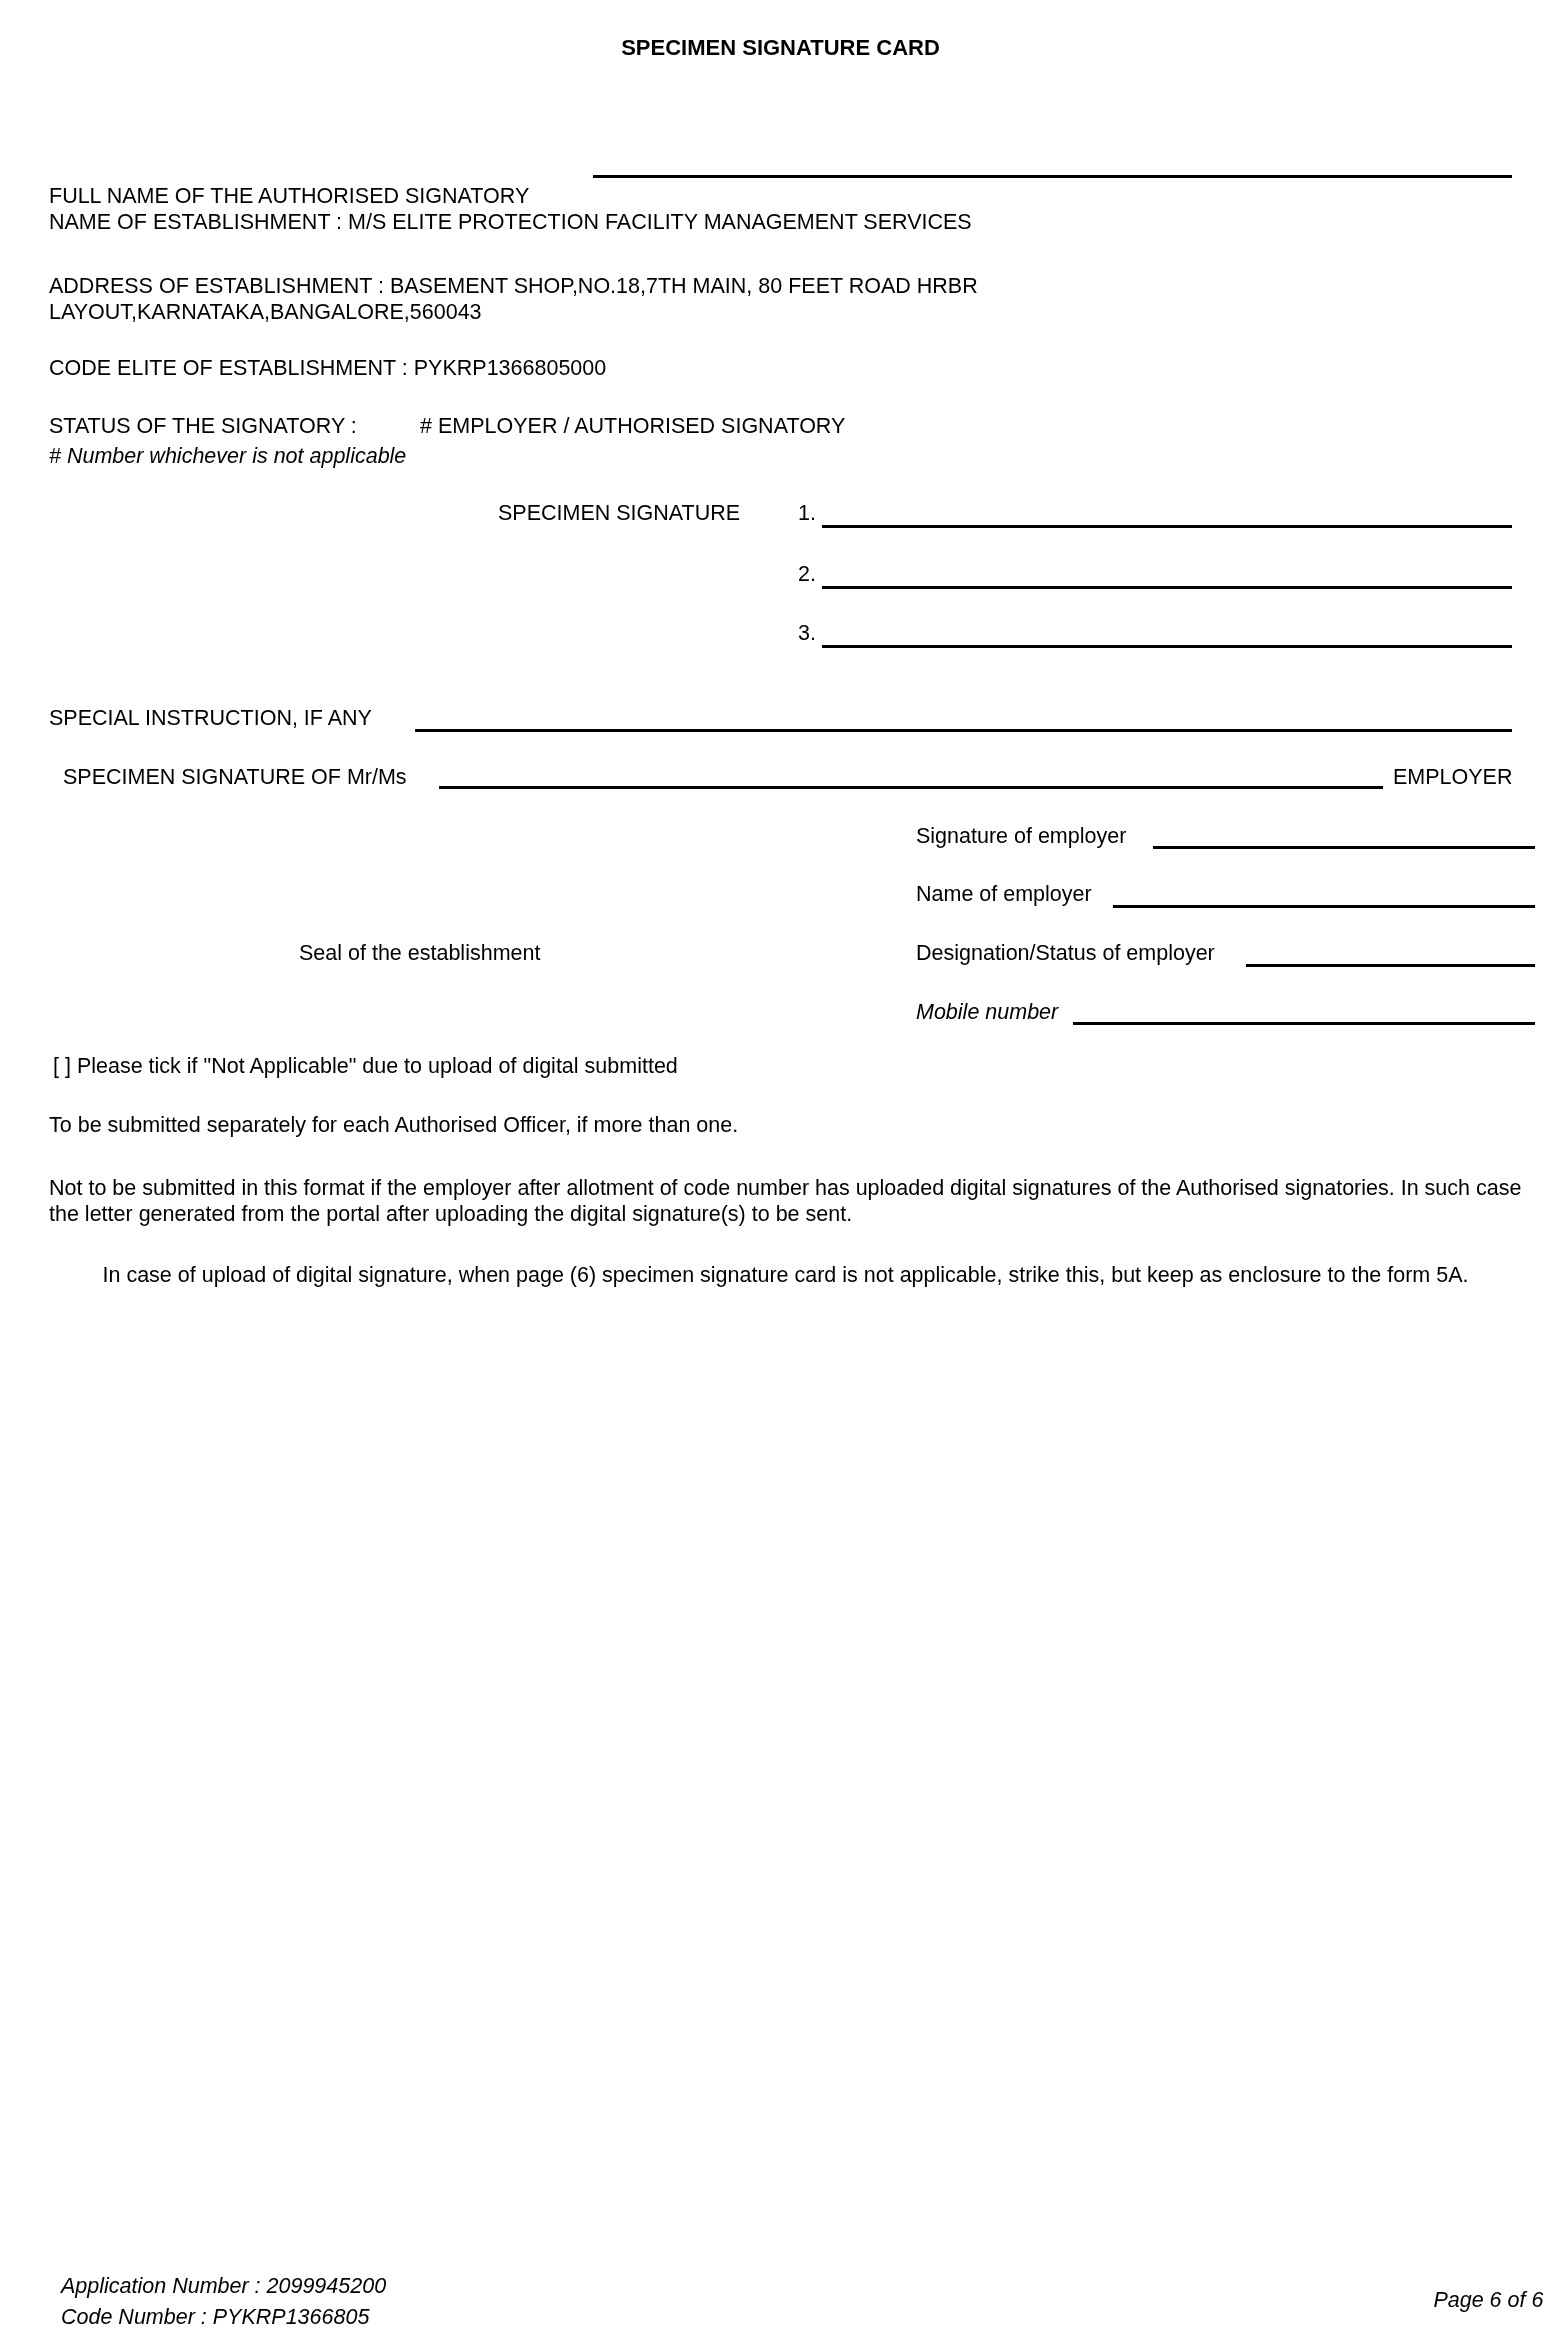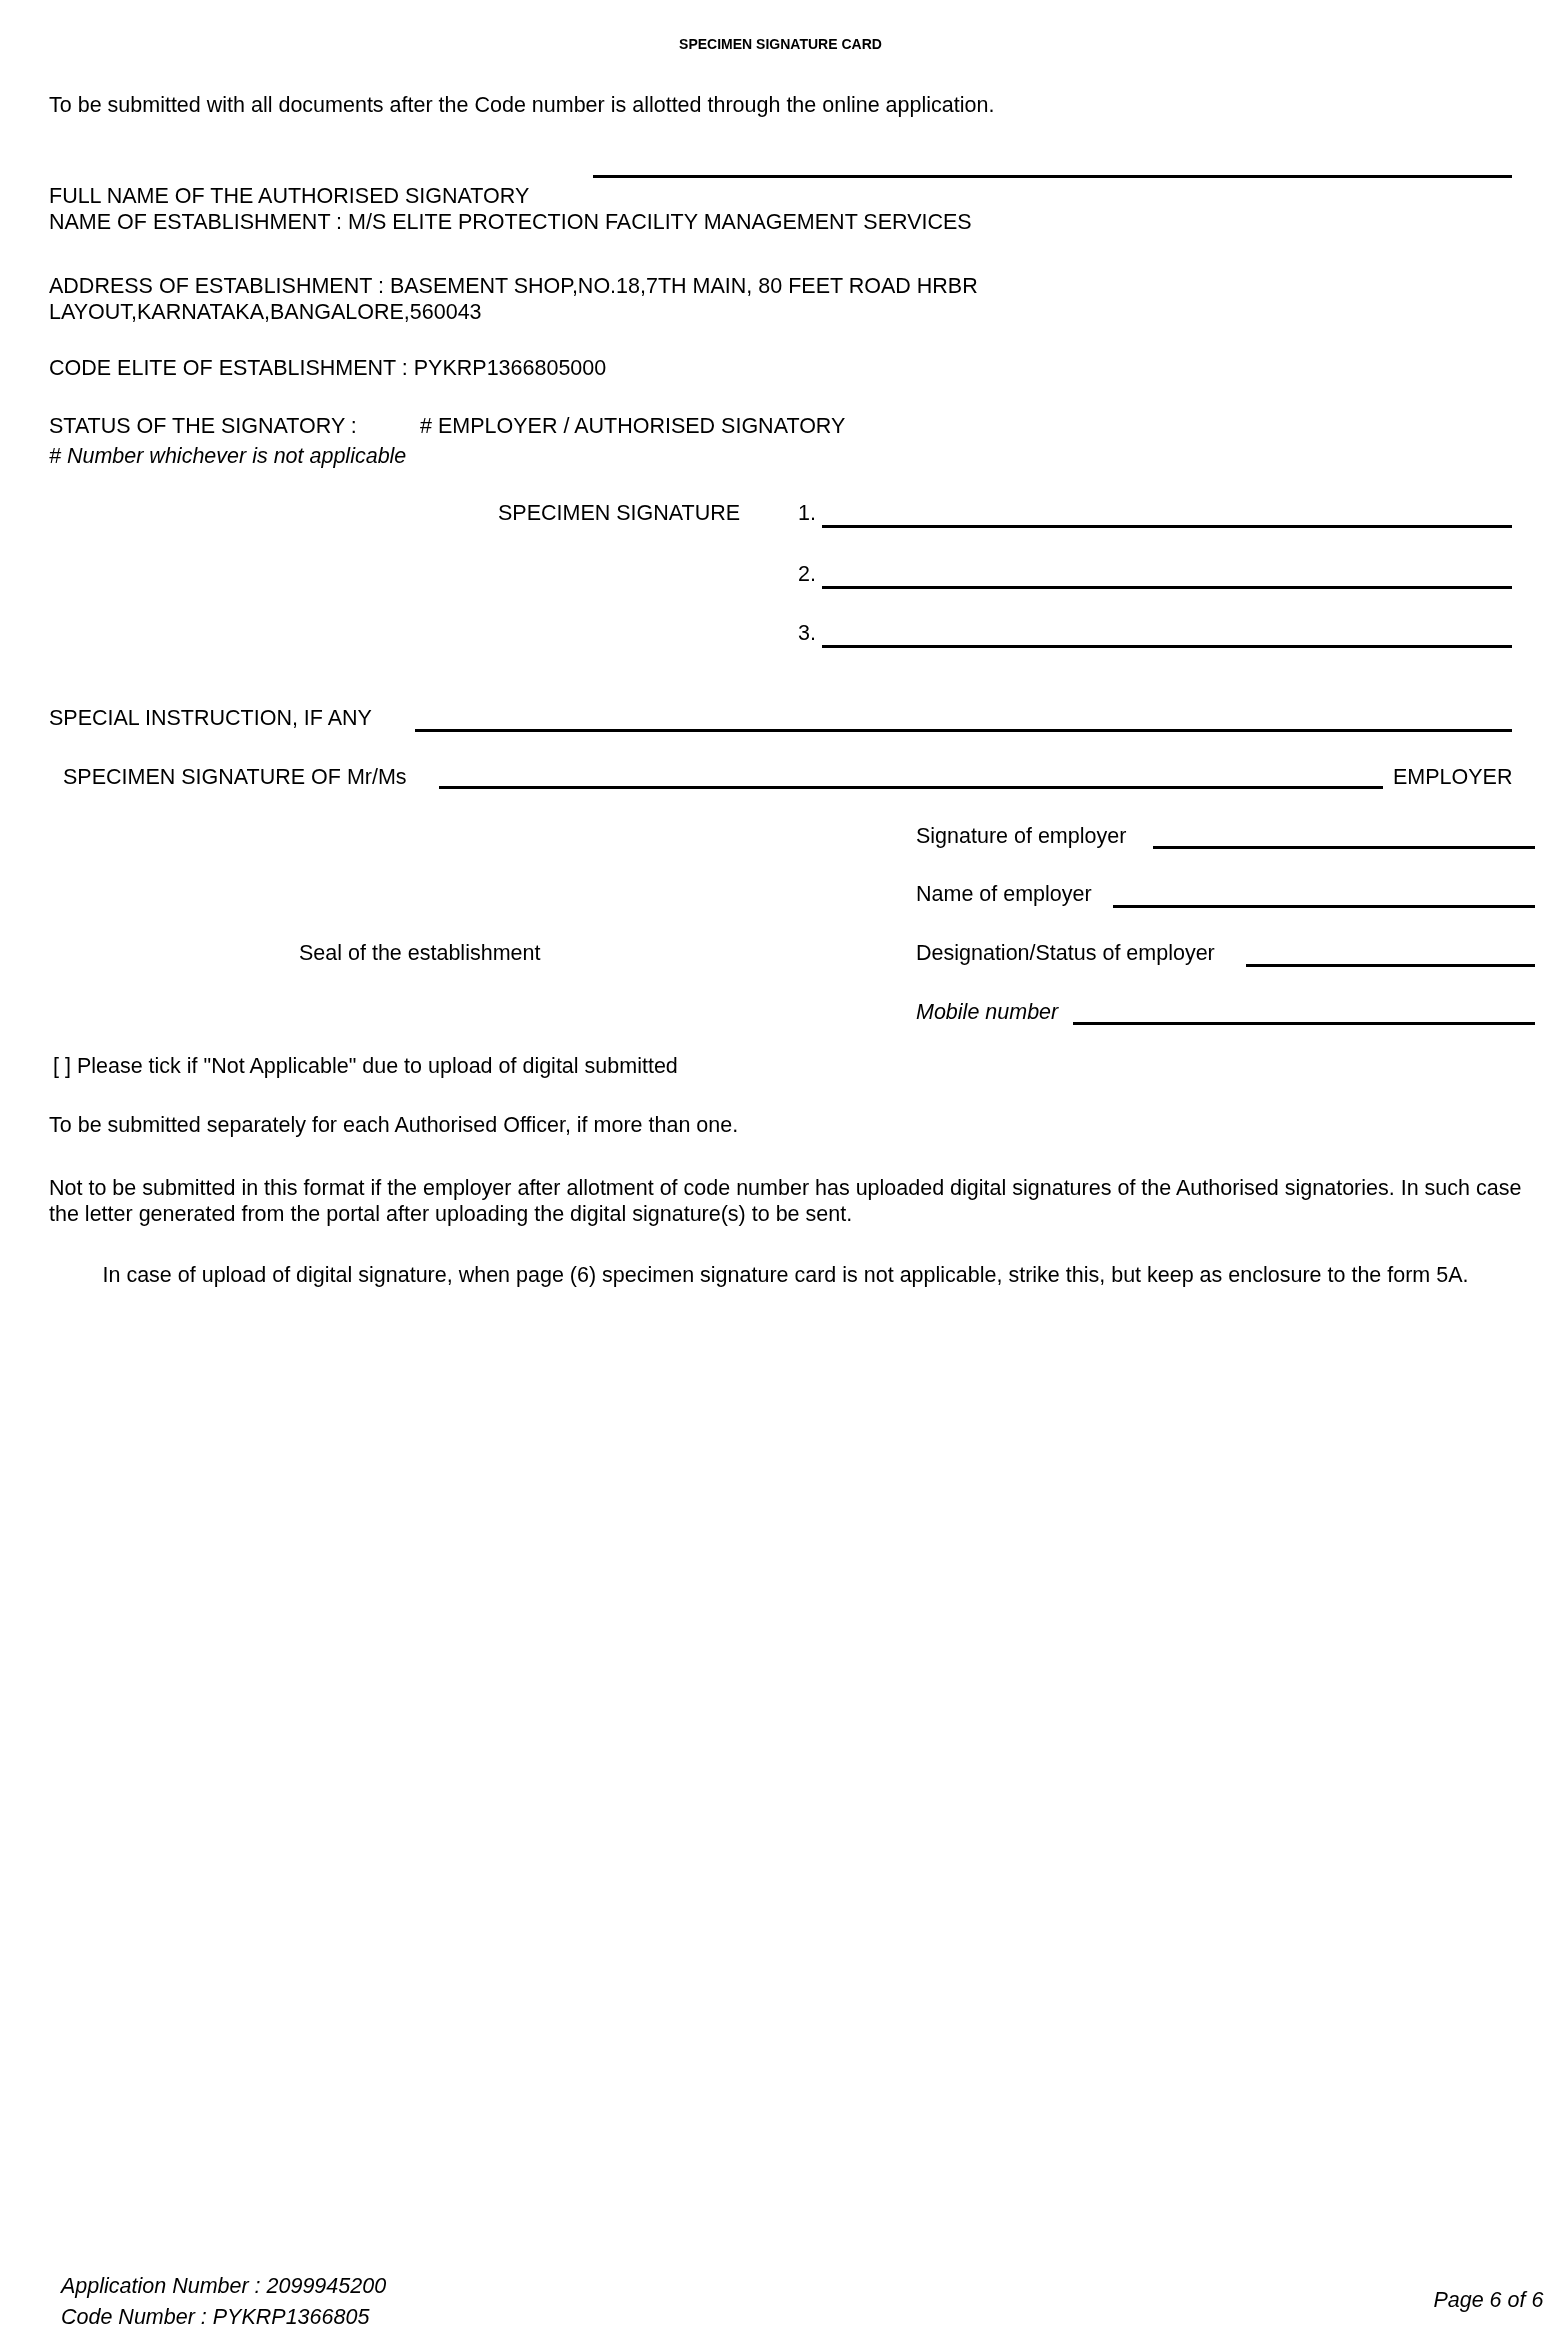--- a/index.html
+++ b/index.html
@@ -27,34 +27,33 @@
     position: absolute;
     background: #000000;
     height: 2.6px;
   }
   .rule.heavy { height: 3.3px; }
   .italic { font-style: italic; }
   .title {
     position: absolute;
     left: 0; right: 0;
     text-align: center;
-    font-size: 14px;
+    font-size: 22px;
     font-weight: bold;
     line-height: 1;
   }
   .footer-right { text-align: right; }
 </style>
 </head>
 <body>
 
 <div class="page">
 
   <div class="title" style="top:37px;">SPECIMEN SIGNATURE CARD</div>
 
-  <div class="t" style="top:95px; left:49px;">To be submitted with all documents after the Code number is allotted through the online application.</div>
 
   <div class="t" style="top:154px; left:49px;margin-top:32px;">FULL NAME OF THE AUTHORISED SIGNATORY</div>
   <div class="rule heavy" style="top:175px; left:593px; width:919px;"></div>
 
   <div class="t" style="top:212px; left:49px;">NAME OF ESTABLISHMENT : M/S ELITE PROTECTION FACILITY MANAGEMENT SERVICES</div>
 
   <div class="para" style="top:273px; left:49px; width:1106px;">ADDRESS OF ESTABLISHMENT : BASEMENT SHOP,NO.18,7TH MAIN, 80 FEET ROAD HRBR LAYOUT,KARNATAKA,BANGALORE,560043</div>
 
   <div class="t" style="top:358px; left:49px;">CODE ELITE OF ESTABLISHMENT : PYKRP1366805000</div>
 

